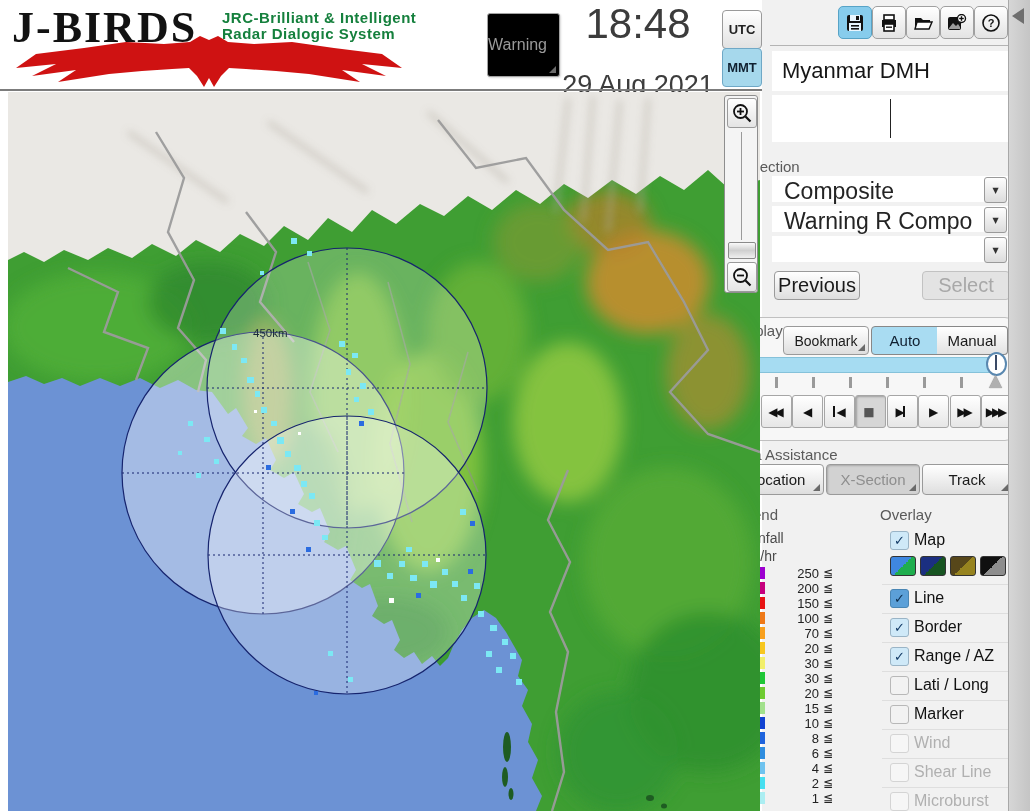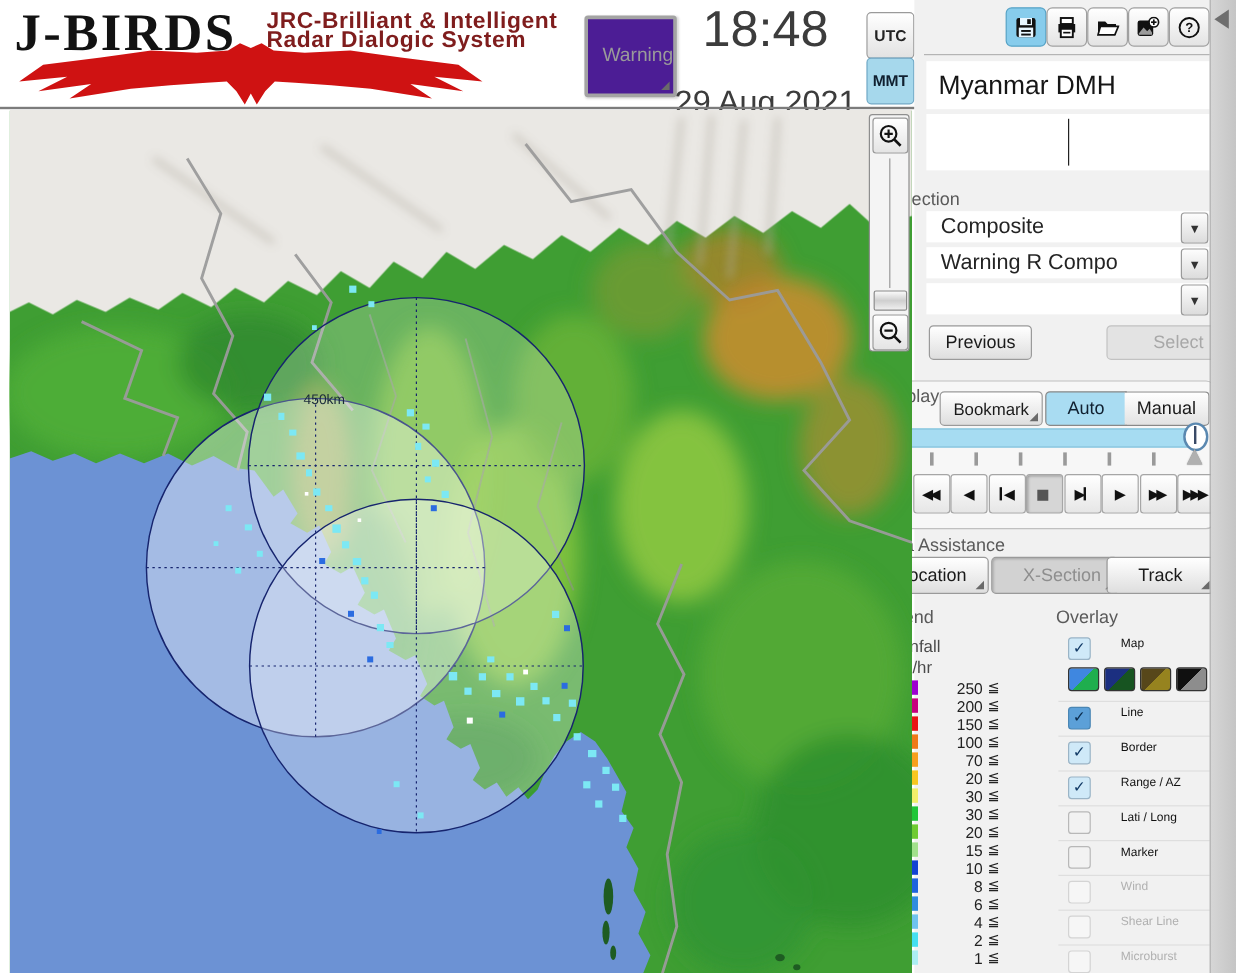--- a/index.html
+++ b/index.html
@@ -4,26 +4,26 @@
 <style>
   html,body{margin:0;padding:0;}
   body{width:1030px;height:811px;position:relative;overflow:hidden;background:#ffffff;
        font-family:"Liberation Sans",sans-serif;-webkit-font-smoothing:antialiased;}
   .abs{position:absolute;}
   .glyph{font-family:"DejaVu Sans",sans-serif;}
 
   
   #logo-title{left:12px;top:2px;font-family:"Liberation Serif",serif;font-weight:bold;
               font-size:44px;color:#121212;letter-spacing:2px;}
-  #logo-sub{left:222px;top:10px;color:#7f1d1d;font-weight:bold;font-size:19px;line-height:16px;
+  #logo-sub{left:222px;top:10px;color:#15803d;font-weight:bold;font-size:15px;line-height:16px;
             letter-spacing:.5px;}
   #eagle{left:14px;top:34px;}
-  #warning-btn{left:487px;top:13px;width:71px;height:62px;background:#4c1d95;border:3px solid #a3a3a3;
+  #warning-btn{left:487px;top:13px;width:71px;height:62px;background:#000000;border:1px solid #a3a3a3;
                border-radius:3px;box-shadow:1px 1px 2px rgba(0,0,0,.15);color:#9a9a9a;font-size:16px;
-               display:flex;align-items:center;justify-content:flex-end;}
+               display:flex;align-items:center;justify-content:flex-start;}
   .corner::after{content:"";position:absolute;right:3px;bottom:3px;width:0;height:0;
                  border-left:7px solid transparent;border-bottom:7px solid #6a6a6a;}
   #clock-time{left:558px;top:0px;width:160px;text-align:center;font-size:42px;color:#3c3c3c;}
   #clock-date{left:550px;top:50px;width:176px;text-align:center;font-size:27px;color:#3c3c3c;margin-top:20px;}
   .tzbtn{left:722px;width:38px;height:37px;border:1px solid #9a9a9a;border-radius:4px;
          font-size:13px;font-weight:bold;display:flex;align-items:center;justify-content:center;}
   #utc-btn{top:10px;background:linear-gradient(#ffffff,#e2e2e2);color:#222;}
   #mmt-btn{top:48px;background:#a6d8ec;border-color:#6fa8c6;color:#102030;}
   #header-rule{left:0;top:89px;width:762px;height:2px;background:#7c7c7c;}
 
@@ -36,26 +36,26 @@
   .toolbtn{top:6px;width:32px;height:31px;border:1px solid #a0a0a0;border-radius:5px;
            background:linear-gradient(#ffffff,#e3e3e3);display:flex;align-items:center;justify-content:center;}
   .toolbtn.active{background:#87ccec;border-color:#57a3c6;}
   #panel-rule{left:770px;top:45px;width:238px;height:1px;background:#b4b4b4;}
   #site-box{left:772px;top:51px;width:236px;height:40px;background:#fff;display:flex;align-items:center;}
   #site-box span{margin-left:10px;font-size:22px;color:#161616;}
   #status-box{left:772px;top:95px;width:236px;height:47px;background:#fff;}
   #status-vline{left:890px;top:99px;width:1px;height:39px;background:#222;}
   .seclabel{font-size:15px;color:#5a5a5a;}
   .ddrow{left:772px;width:236px;height:26px;background:#fff;}
-  .ddrow .val{position:absolute;left:12px;top:2px;font-size:18px;color:#242424;}
+  .ddrow .val{position:absolute;left:12px;top:2px;font-size:23px;color:#242424;}
   .ddbtn{position:absolute;right:1px;top:1px;width:21px;height:24px;border:1px solid #9a9a9a;border-radius:3px;
          background:linear-gradient(#fdfdfd,#dcdcdc);display:flex;align-items:center;justify-content:center;
          font-size:8px;color:#333;}
   .pushbtn{height:27px;border:1px solid #9a9a9a;border-radius:4px;background:linear-gradient(#ffffff,#dedede);
-           font-size:15px;color:#1a1a1a;display:flex;align-items:center;justify-content:center;}
+           font-size:20px;color:#1a1a1a;display:flex;align-items:center;justify-content:center;}
   .pushbtn.disabled{background:#e3e3e3;color:#a8a8a8;border-color:#c2c2c2;}
   .pushbtn.pressed{background:#d2d2d2;color:#8e8e8e;border-color:#9a9a9a;box-shadow:inset 1px 1px 2px rgba(0,0,0,.2);}
 
   #replay-box{left:728px;top:317px;width:283px;height:122px;background:#f7f7f7;border:1px solid #c0c0c0;border-radius:8px;}
   #replay-label{left:736px;top:322px;}
   #bookmark-btn{left:783px;top:326px;width:84px;height:27px;font-size:14px;}
   #auto-btn{left:871px;top:326px;width:66px;height:27px;background:#a9dcf2;border:1px solid #888;
             border-radius:4px 0 0 4px;font-size:15px;color:#102030;display:flex;align-items:center;justify-content:center;}
   #manual-btn{left:937px;top:326px;width:70px;height:27px;background:linear-gradient(#ffffff,#e2e2e2);
             border:1px solid #888;border-left:none;border-radius:0 4px 4px 0;font-size:15px;color:#1a1a1a;
@@ -85,21 +85,21 @@
   .lgrow .op{position:absolute;left:86px;top:0px;font-size:12px;color:#222;}
 
   .ovrow{left:884px;width:124px;}
   .ovsep{left:882px;width:126px;height:1px;background:#dedede;}
   .cbox{position:absolute;left:6px;top:0px;width:17px;height:17px;border:1px solid #9ab4c6;border-radius:3px;
         background:#cfe9f8;display:flex;align-items:center;justify-content:center;font-size:13px;
         font-weight:bold;color:#123a66;}
   .cbox.dark{background:#5ca0d8;color:#0a2a4a;border-color:#4a86b4;}
   .cbox.off{background:#f2f2f2;border-color:#b8b8b8;color:transparent;}
   .cbox.offdis{background:#f6f6f6;border-color:#d4d4d4;color:transparent;}
-  .ovlabel{position:absolute;left:30px;top:0px;font-size:10px;color:#111;margin-left:20px;}
+  .ovlabel{position:absolute;left:30px;top:0px;font-size:16px;color:#111;}
   .ovlabel.dis{color:#b0b0b0;}
   .palette{position:absolute;top:0;width:24px;height:18px;border:1px solid #333;border-radius:3px;}
 
   
   #zoompanel{left:724px;top:95px;width:34px;height:198px;background:#f4f4f4;border:1px solid #8e8e8e;
              border-radius:3px;box-sizing:border-box;}
   .zbtn{position:absolute;left:2px;width:28px;height:28px;border:1px solid #9a9a9a;border-radius:3px;
         background:linear-gradient(#ffffff,#e4e4e4);display:flex;align-items:center;justify-content:center;}
   #zslider-line{position:absolute;left:16px;top:36px;width:1px;height:108px;background:#9a9a9a;}
   #zslider-handle{position:absolute;left:3px;top:146px;width:26px;height:15px;border:1px solid #8a8a8a;
@@ -181,21 +181,21 @@
 </div>
 <div class="abs ddrow" style="top:206px;">
   <span class="val">Warning R Compo</span>
   <span class="ddbtn glyph">▼</span>
 </div>
 <div class="abs ddrow" style="top:236px;">
   <span class="val"></span>
   <span class="ddbtn glyph">▼</span>
 </div>
 <div class="abs pushbtn" style="left:774px;top:271px;width:84px;">Previous</div>
-<div class="abs pushbtn disabled" style="left:922px;top:271px;width:86px;padding-left:16px;">Select</div>
+<div class="abs pushbtn disabled" style="left:922px;top:271px;width:86px;">Select</div>
 
 <div class="abs" id="replay-box"></div>
 <div class="abs seclabel" id="replay-label">Replay</div>
 <div class="abs pushbtn corner" id="bookmark-btn">Bookmark</div>
 <div class="abs" id="auto-btn">Auto</div>
 <div class="abs" id="manual-btn">Manual</div>
 <div class="abs" id="replay-track"></div>
 <div class="abs" id="replay-handle"></div>
 <div class="abs endtri glyph" style="left:731px;top:370px;">▲</div>
 <div class="abs endtri glyph" style="left:989px;top:370px;">▲</div>
@@ -231,21 +231,21 @@
   </div>
 <div class="abs pbbtn glyph" style="left:949.5px;">
     <span>▶▶</span>
   </div>
 <div class="abs pbbtn glyph" style="left:981px;">
     <span>▶▶▶</span>
   </div>
 
 <div class="abs seclabel" id="da-label">Data Assistance</div>
 <div class="abs pushbtn corner dabtn" style="left:730px;width:92px;">Location</div>
-<div class="abs pushbtn corner dabtn pressed" style="left:826px;width:92px;padding-left:12px;">X-Section</div>
+<div class="abs pushbtn corner dabtn pressed" style="left:826px;width:92px;">X-Section</div>
 <div class="abs pushbtn corner dabtn" style="left:922px;width:88px;">Track</div>
 
 <div class="abs seclabel" id="legend-label">Legend</div>
 <div class="abs" id="legend-t1">Rainfall</div>
 <div class="abs" id="legend-t2">mm/hr</div>
 
 <div class="abs lgrow" style="top:566px;">
     <span class="sw" style="background: rgb(157, 0, 208);"></span>
     <span class="lv">250</span>
     <span class="op glyph">≦</span>

